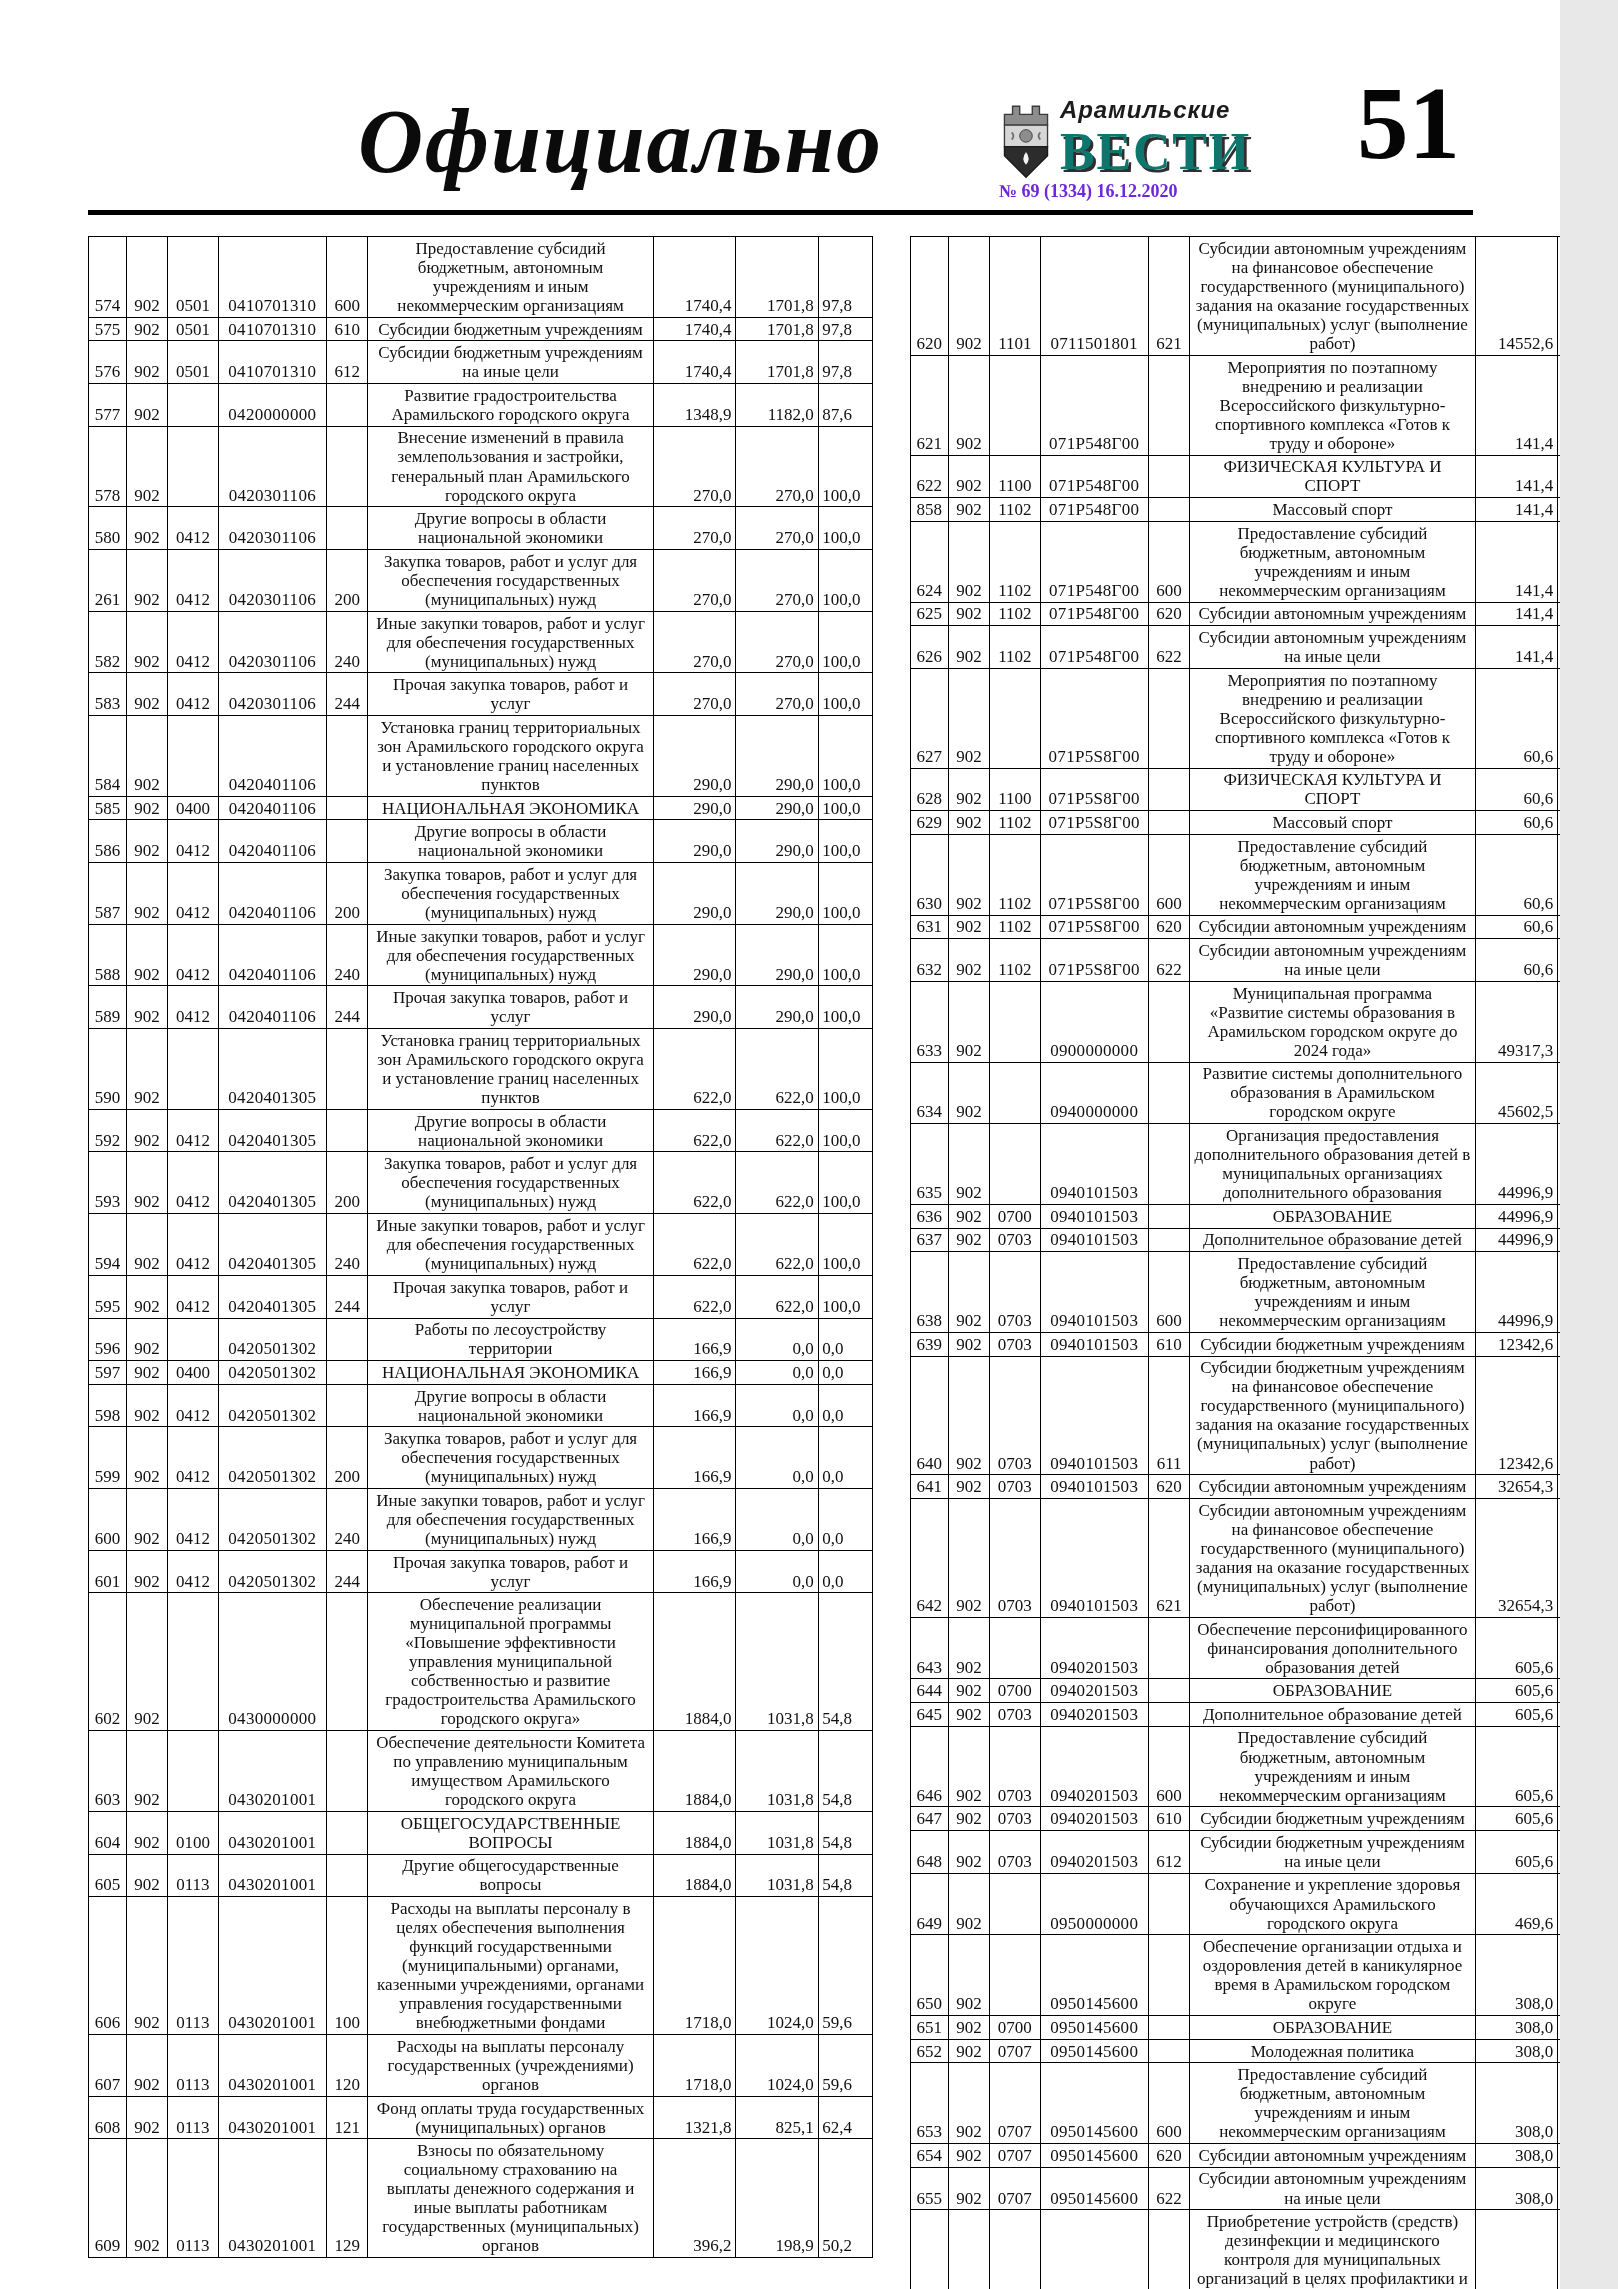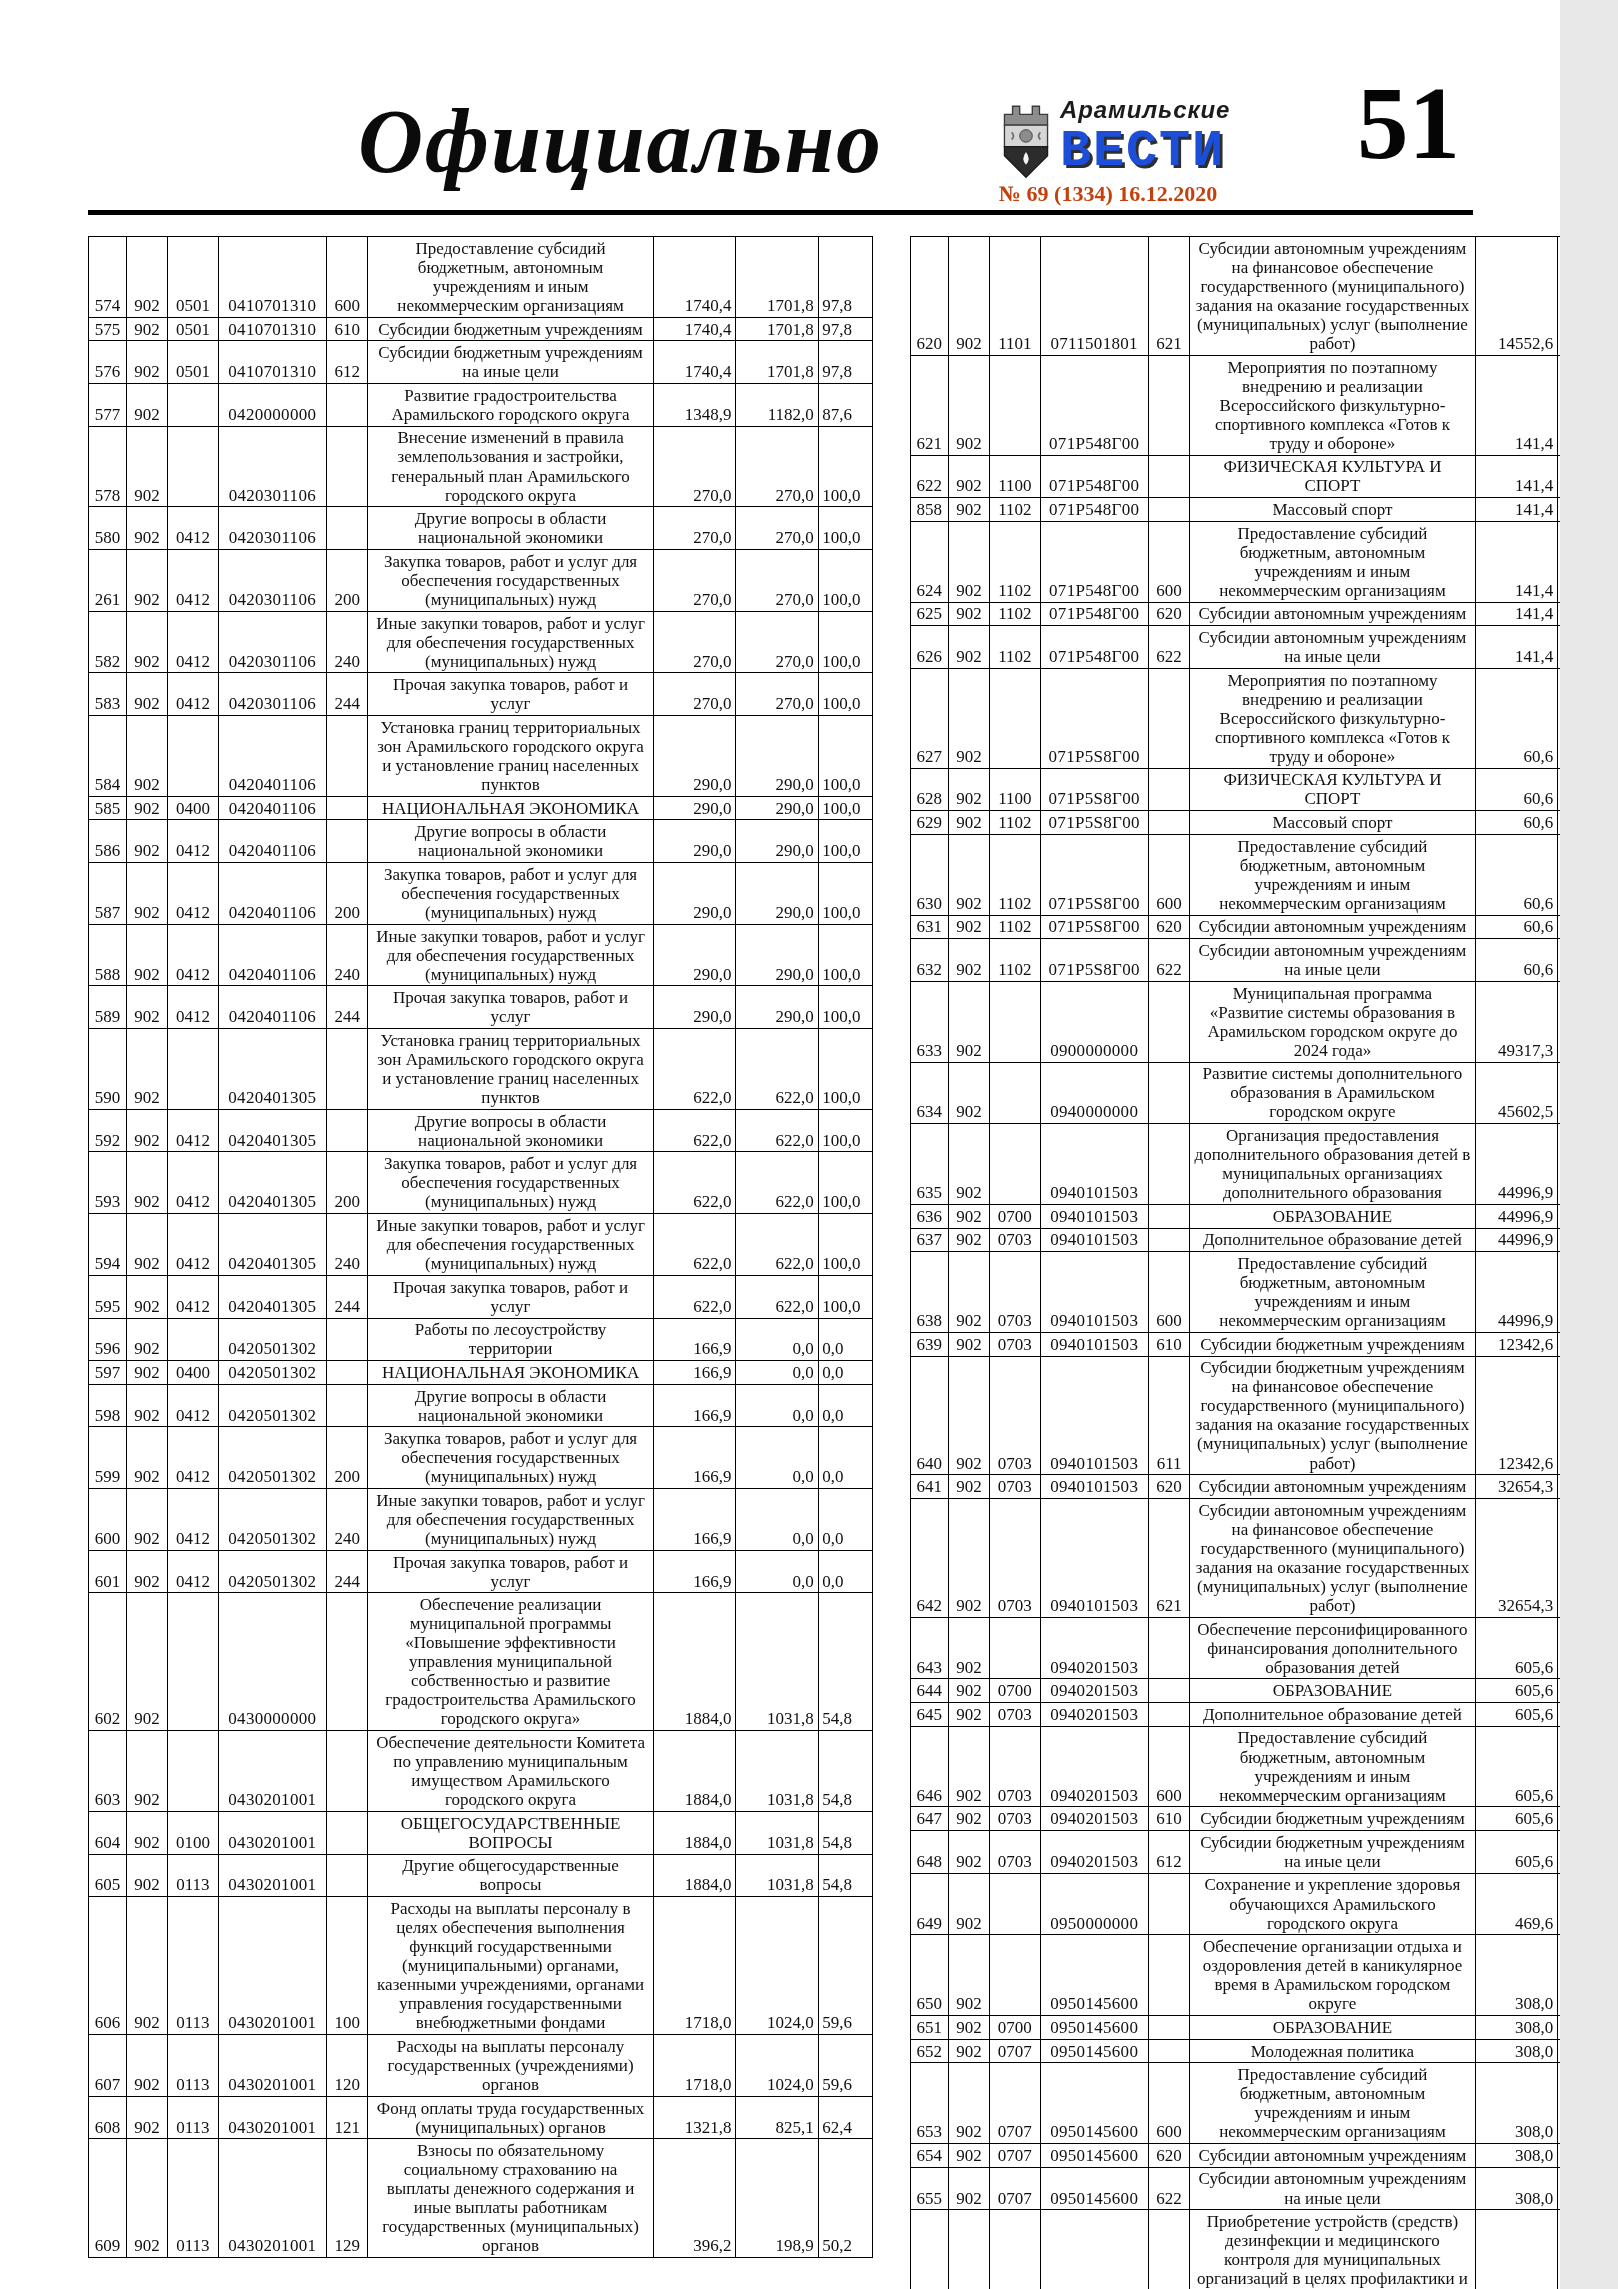--- a/index.html
+++ b/index.html
@@ -14,28 +14,28 @@
     font-size:90px;letter-spacing:1.8px;color:#0b0b0b;white-space:nowrap;
   }
   .brand{position:absolute;left:999px;top:96px;width:305px;}
   .brand-emblem{position:absolute;left:0;top:3.7px;width:54px;height:79px;}
   .brand-text{position:absolute;left:61px;top:0;width:240px;}
   .brand-top{
     font-family:"Liberation Sans", sans-serif;font-weight:700;font-style:italic;
     font-size:24px;color:#1c1c1c;letter-spacing:0.9px;white-space:nowrap;
   }
   .brand-main{
-    font-family:Liberation Mono, monospace;font-weight:700;
-    font-size:52px;line-height:1.0;color:#1d4ed8;letter-spacing:1.8px;
+    font-family:Liberation Serif, serif;font-weight:700;
+    font-size:52px;line-height:1.0;color:#0f766e;letter-spacing:1.8px;
     text-shadow:2.8px 2.8px 0 #2f2f2f;white-space:nowrap;margin-top:1.8px;
   }
   .issue-line{
     position:absolute;left:999px;top:181px;width:305px;
-    font-family:"Liberation Serif", serif;font-weight:700;font-size:22px;
-    color:#c2410c;white-space:nowrap;
+    font-family:"Liberation Serif", serif;font-weight:700;font-size:18px;
+    color:#6d28d9;white-space:nowrap;
   }
   .page-number{
     position:absolute;right:100px;top:72px;
     font-family:"Liberation Serif", serif;font-weight:700;font-size:103px;
     line-height:1;color:#050505;
   }
   .header-rule{
     position:absolute;left:88px;right:87px;top:210px;height:4.6px;background:#000;
   }
   

